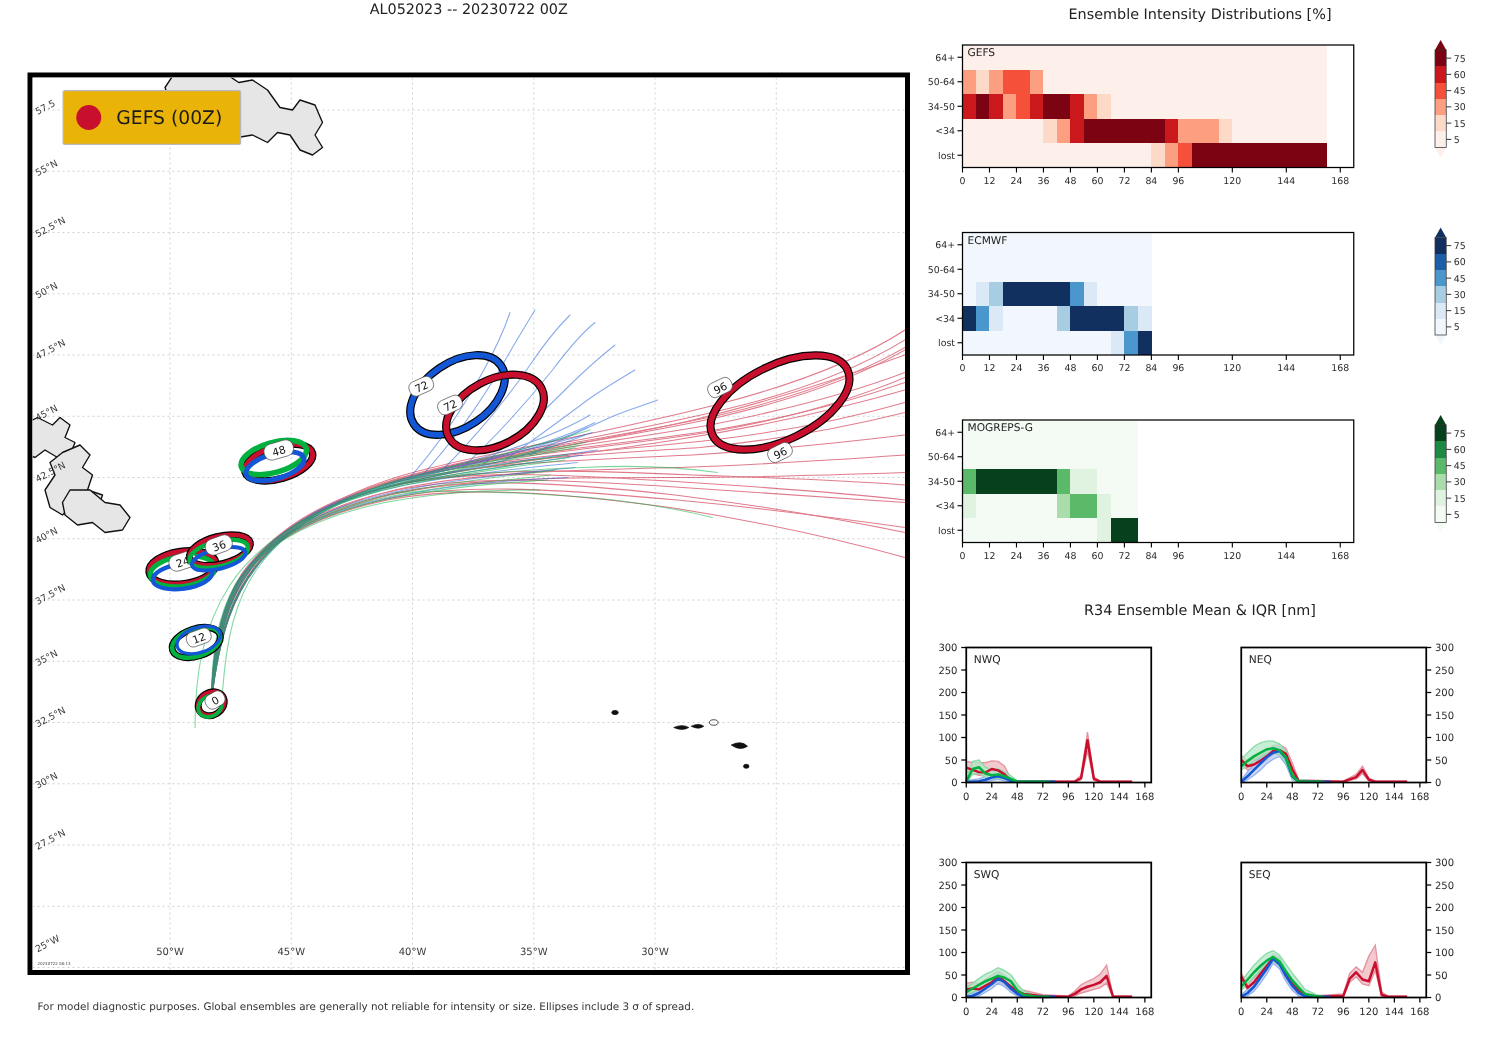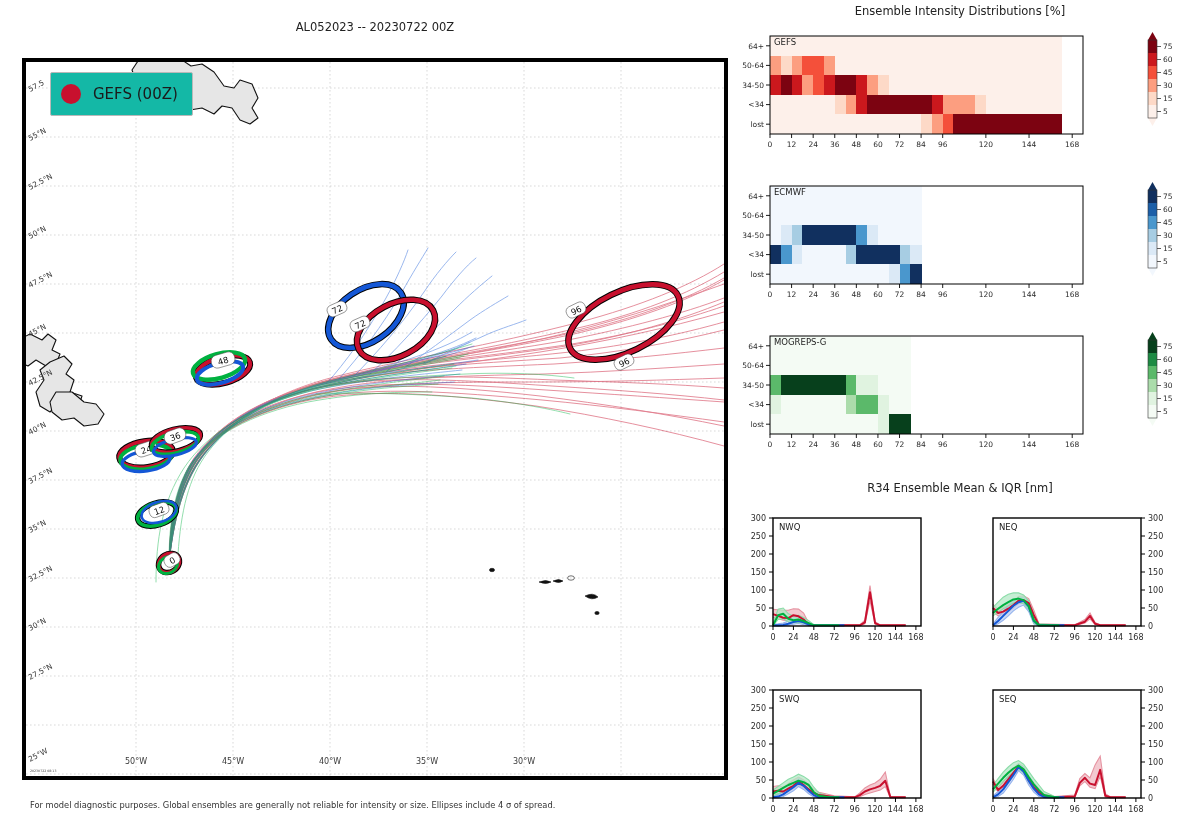--- a/index.html
+++ b/index.html
@@ -10,39 +10,39 @@
 
   
   #map-wrap{left:22px;top:58px;width:706px;height:722px;}
   #map-frame{position:absolute;inset:0;border:4px solid #000;background:#fff;box-sizing:border-box;}
   #map-svg{position:absolute;left:4px;top:4px;}
   .latlab{font-size:7.5px;fill:#3a3a3a;}
   .lonlab{font-size:8px;fill:#3a3a3a;}
   .stamp{font-size:3.2px;fill:#444;}
 
   
-  #map-legend{position:absolute;left:28px;top:14px;background:#14b8a6;border:1px solid #b9b9b9;
+  #map-legend{position:absolute;left:28px;top:14px;background:#eab308;border:1px solid #b9b9b9;
      border-radius:2px;padding:8px 14px 8px 10px;z-index:40;box-shadow:0 0 0 0 rgba(0,0,0,0);}
   #map-legend .row{display:flex;align-items:center;height:26px;}
   #map-legend .dot{width:20px;height:20px;border-radius:50%;margin-right:12px;flex:0 0 auto;}
   #map-legend .lbl{font-size:15px;color:#1b1b1b;white-space:nowrap;}
 
   
   #footnote{left:30px;top:800px;font-size:8.3px;color:#333;}
 
   
   .sec-title{font-size:11.5px;color:#222;text-align:center;}
   .ax-tick{font-size:7.5px;fill:#2b2b2b;}
   .ax-tick-q{font-size:8px;fill:#2b2b2b;}
   .cbar-tick{font-size:7.5px;fill:#2b2b2b;}
 </style>
 </head>
 <body>
 
-<div class="abs ttl" style="left:22px;top:20px;width:706px;">AL052023 -- 20230722 00Z</div>
+<div class="abs ttl" style="left:22px;top:0;width:706px;">AL052023 -- 20230722 00Z</div>
 
 <div class="abs" id="map-wrap">
   <div id="map-frame"></div>
 
   <svg id="map-svg" width="698" height="714" viewBox="0 0 698 714">
     <defs>
       <clipPath id="mapclip">
           <rect x="0" y="0" width="698" height="714"></rect>
         </clipPath>
     </defs>
@@ -275,21 +275,21 @@
   </svg>
 
   <div id="map-legend">
     <div class="row">
       <span class="dot" style="background:#c8102e"></span>
       <span class="lbl">GEFS (00Z)</span>
     </div>
   </div>
 </div>
 
-<div class="abs" id="footnote">For model diagnostic purposes. Global ensembles are generally not reliable for intensity or size. Ellipses include 4 σ of spread.</div>
+<div class="abs" id="footnote">For model diagnostic purposes. Global ensembles are generally not reliable for intensity or size. Ellipses include 3 σ of spread.</div>
 
 <div class="abs sec-title" style="left:740px;top:4px;width:440px;">Ensemble Intensity Distributions [%]</div>
 
 <svg class="abs" id="intensity-svg" style="left:740px;top:20px;" width="460" height="460">
     <g>
       <rect x="30.00" y="16.00" width="11.19" height="19.90" fill="#fdf0ea" shape-rendering="crispEdges"></rect>
       <rect x="40.79" y="16.00" width="11.19" height="19.90" fill="#fdf0ea" shape-rendering="crispEdges"></rect>
       <rect x="51.59" y="16.00" width="11.19" height="19.90" fill="#fdf0ea" shape-rendering="crispEdges"></rect>
       <rect x="62.38" y="16.00" width="11.19" height="19.90" fill="#fdf0ea" shape-rendering="crispEdges"></rect>
       <rect x="73.17" y="16.00" width="11.19" height="19.90" fill="#fdf0ea" shape-rendering="crispEdges"></rect>

